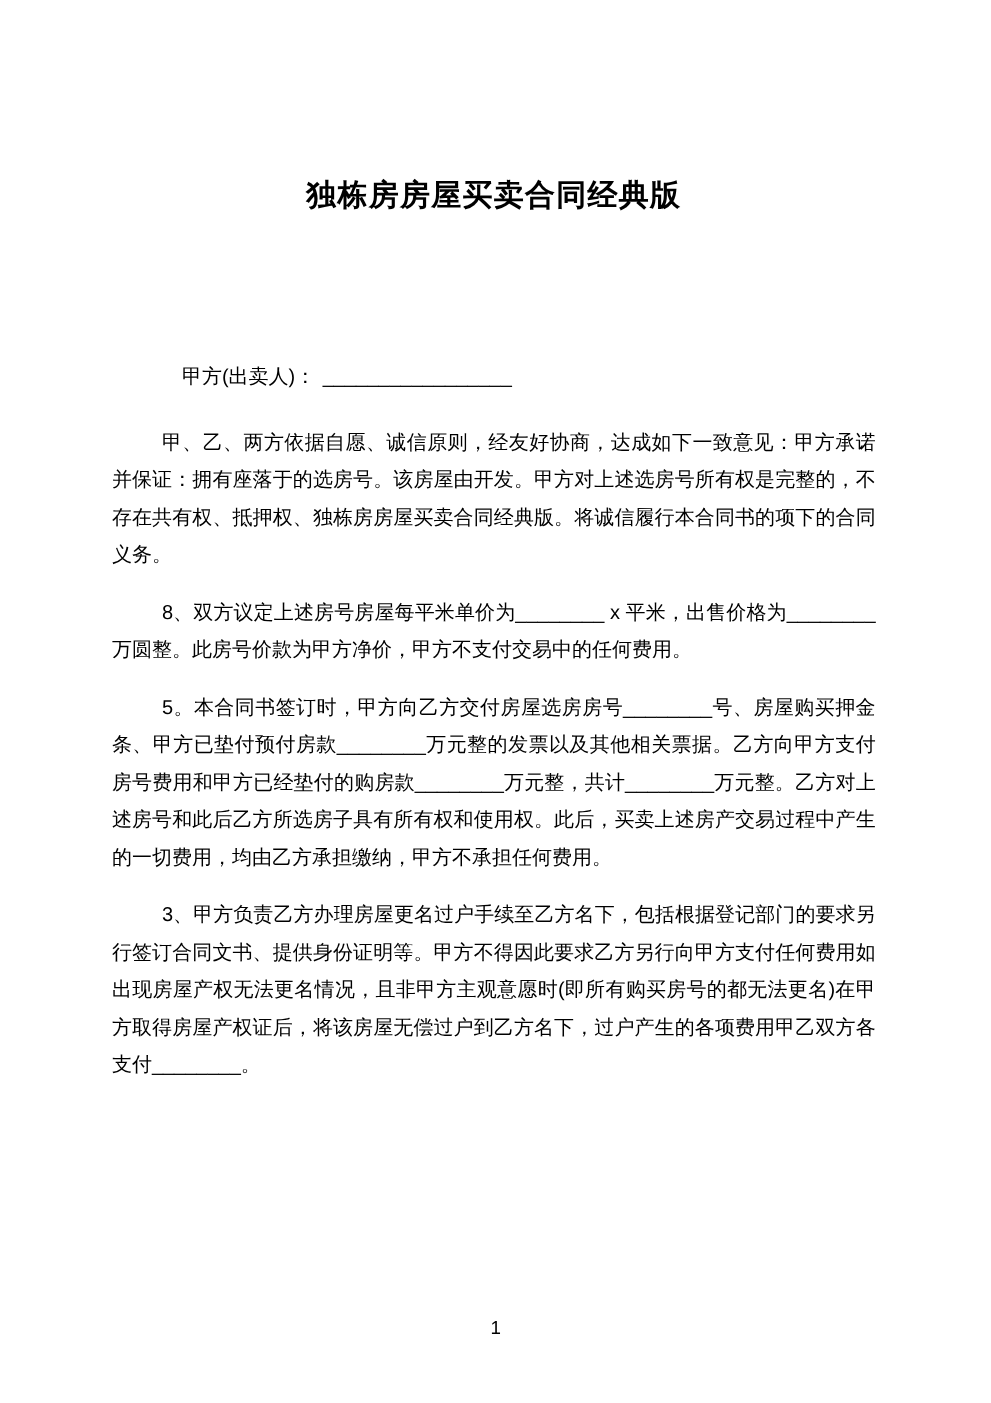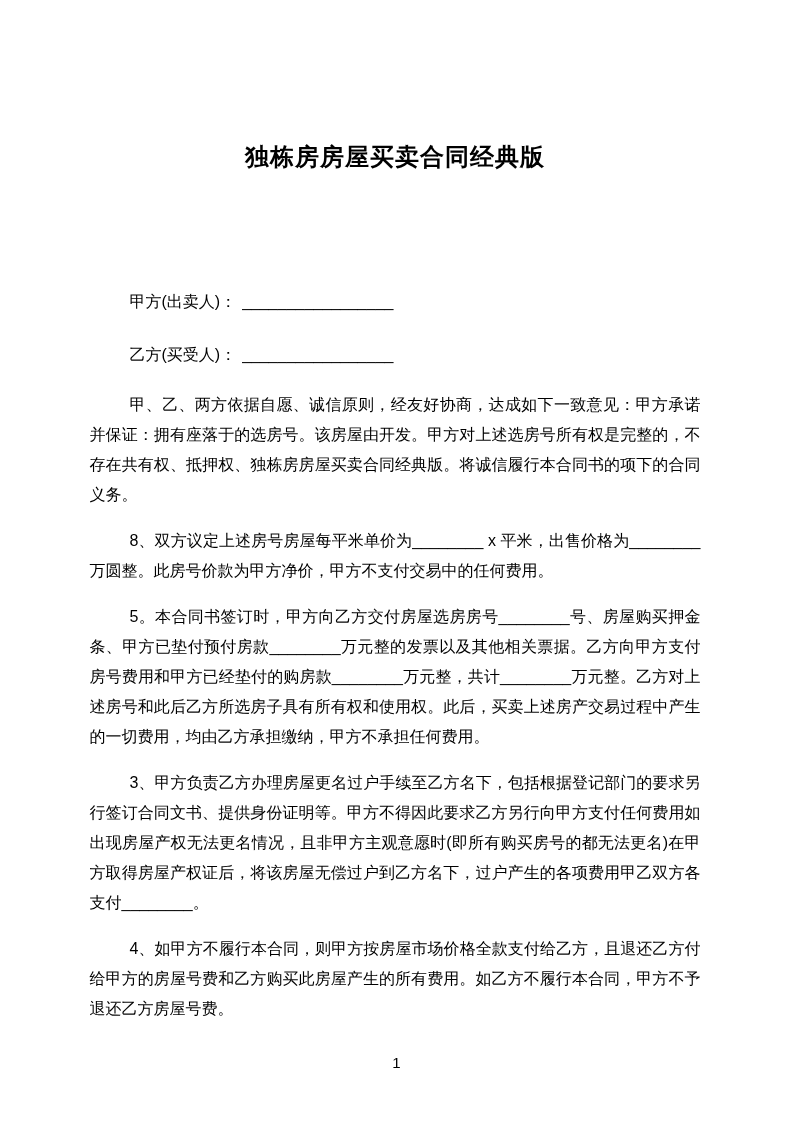--- a/index.html
+++ b/index.html
@@ -26,21 +26,21 @@
     text-align: center;
     font-size: 24px;
     line-height: 36px;
     font-weight: 700;
     letter-spacing: 1px;
   }
   .party-block {
     margin-top: 112px;
   }
   .party-line {
-    margin: 0;
+    margin: 16px;
     text-indent: 2.5em;
     white-space: nowrap;
   }
   .party-line-a { margin-bottom: 23px; }
   .party-line-b { margin-bottom: 20px; }
   .blank-line {
     margin-left: 6px;
     letter-spacing: 0;
   }
   .para {
@@ -62,30 +62,26 @@
 <body>
 
 <div class="page">
 
   <h1 class="doc-title">独栋房房屋买卖合同经典版</h1>
 
   <div class="party-block">
     <p class="party-line party-line-a">
       <span>甲方(出卖人)：</span><span class="blank-line">_________________</span>
     </p>
-    <p class="party-line party-line-b">
-      <span>乙方(买受人)：</span><span class="blank-line">_________________</span>
-    </p>
   </div>
 
   <p class="para">甲、乙、两方依据自愿、诚信原则，经友好协商，达成如下一致意见：甲方承诺并保证：拥有座落于的选房号。该房屋由开发。甲方对上述选房号所有权是完整的，不存在共有权、抵押权、独栋房房屋买卖合同经典版。将诚信履行本合同书的项下的合同义务。</p>
 
   <p class="para">8、双方议定上述房号房屋每平米单价为________  x 平米，出售价格为________万圆整。此房号价款为甲方净价，甲方不支付交易中的任何费用。</p>
 
   <p class="para">5。本合同书签订时，甲方向乙方交付房屋选房房号________号、房屋购买押金条、甲方已垫付预付房款________万元整的发票以及其他相关票据。乙方向甲方支付房号费用和甲方已经垫付的购房款________万元整，共计________万元整。乙方对上述房号和此后乙方所选房子具有所有权和使用权。此后，买卖上述房产交易过程中产生的一切费用，均由乙方承担缴纳，甲方不承担任何费用。</p>
 
   <p class="para">3、甲方负责乙方办理房屋更名过户手续至乙方名下，包括根据登记部门的要求另行签订合同文书、提供身份证明等。甲方不得因此要求乙方另行向甲方支付任何费用如出现房屋产权无法更名情况，且非甲方主观意愿时(即所有购买房号的都无法更名)在甲方取得房屋产权证后，将该房屋无偿过户到乙方名下，过户产生的各项费用甲乙双方各支付________。</p>
 
-  <p class="para">4、如甲方不履行本合同，则甲方按房屋市场价格全款支付给乙方，且退还乙方付给甲方的房屋号费和乙方购买此房屋产生的所有费用。如乙方不履行本合同，甲方不予退还乙方房屋号费。</p>
 
   <div class="page-number">1</div>
 
 </div>
 
 </body></html>

